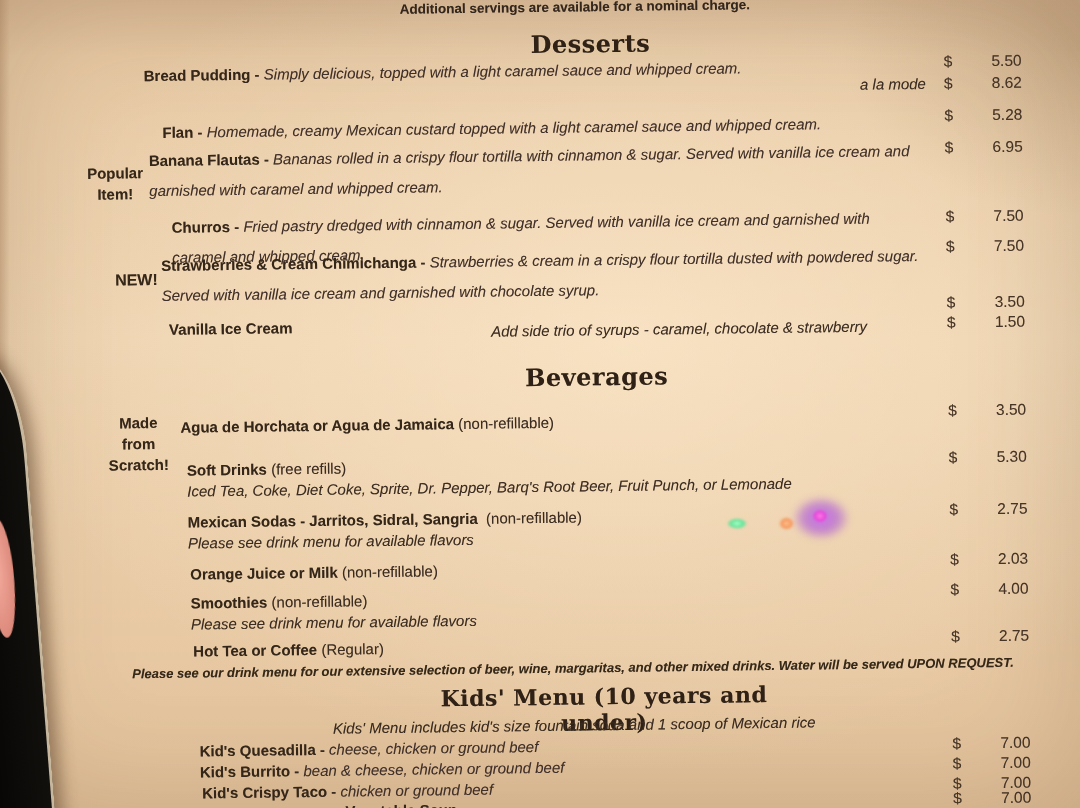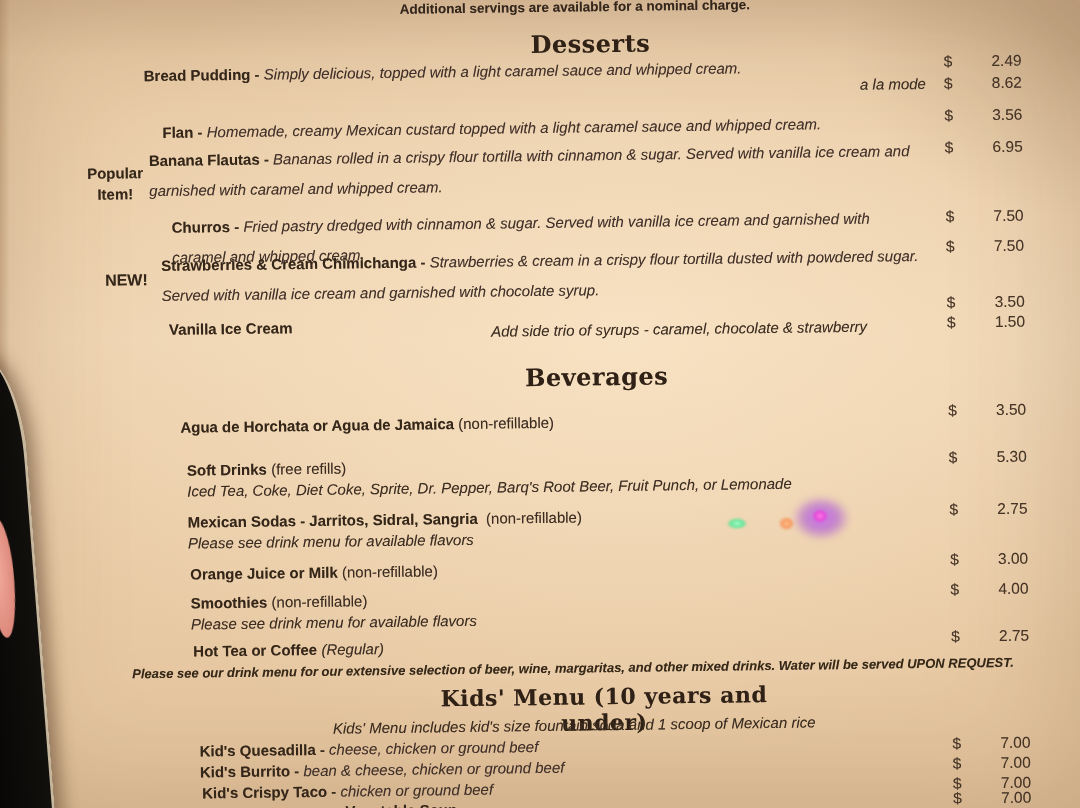--- a/index.html
+++ b/index.html
@@ -55,21 +55,21 @@
     color:#3a2b21;
     text-shadow:0 0 0.6px rgba(64,44,28,0.35);
   }
   .row{position:absolute;font-size:15px;line-height:19px;color:#3b2c22;}
   .row.wrap2{line-height:30px;}
   .name{font-weight:bold;color:#342619;}
   .sep{font-weight:bold;white-space:pre;}
   .desc{font-style:italic;color:#40302а;}
   .desc{font-style:italic;color:#40302a;}
   .sfx{white-space:pre-wrap;}
-  .sfx.italic{font-style:italic;}
+  .sfx.italic{}
   .sub{font-style:italic;margin-top:2px;}
   .badge{position:absolute;font-weight:bold;text-align:center;line-height:21px;color:#352719;}
   .title{
     position:absolute;text-align:center;
     font-family:"DejaVu Serif", serif;font-weight:700;
     color:#2f2116;letter-spacing:0.5px;
   }
   .note-top{position:absolute;font-weight:bold;font-size:13.5px;text-align:center;color:#33261c;}
   .footnote{position:absolute;font-weight:bold;font-style:italic;font-size:13px;text-align:center;color:#352818;}
   .center-note{position:absolute;font-style:italic;font-size:15px;text-align:center;}
@@ -89,53 +89,53 @@
   <div class="note-top" style="left:320px;top:0;width:520px;">Additional servings are available for a nominal charge.</div>
 
   <div class="title" style="left:470px;top:30px;width:250px;font-size:24px;">Desserts</div>
 
   <div class="row" style="left:148px;top:61px;width:810px;">
     <span class="name">Bread Pudding</span><span class="sep"> - </span><span class="desc">Simply delicious, topped with a light caramel sauce and whipped cream.</span>
   </div>
   <div class="row" style="left:690px;top:79px;width:240px;text-align:right;font-style:italic;">a la mode</div>
   <div class="price" style="top:58px;">
     <span>$</span>
-      <span>2.49</span>
+      <span>5.50</span>
   </div>
   <div class="price" style="top:80px;">
     <span>$</span>
       <span>8.62</span>
   </div>
 
   <div class="row" style="left:166px;top:118px;width:800px;">
     <span class="name">Flan</span><span class="sep"> - </span><span class="desc">Homemade, creamy Mexican custard topped with a light caramel sauce and whipped cream.</span>
   </div>
   <div class="price" style="top:112px;">
     <span>$</span>
-      <span>3.56</span>
+      <span>5.28</span>
   </div>
 
   <div class="badge" style="left:78px;top:157px;width:80px;font-size:15px;">Popular Item!</div>
   <div class="row wrap2" style="left:152px;top:141px;width:800px;">
     <span class="name">Banana Flautas</span><span class="sep"> - </span><span class="desc">Bananas rolled in a crispy flour tortilla with cinnamon &amp; sugar. Served with vanilla ice cream and garnished with caramel and whipped cream.</span>
   </div>
   <div class="price" style="top:144px;">
     <span>$</span>
       <span>6.95</span>
   </div>
 
   <div class="row wrap2" style="left:174px;top:208px;width:752px;">
     <span class="name">Churros</span><span class="sep"> - </span><span class="desc">Fried pastry dredged with cinnamon &amp; sugar. Served with vanilla ice cream and garnished with caramel and whipped cream.</span>
   </div>
   <div class="price" style="top:213px;">
     <span>$</span>
       <span>7.50</span>
   </div>
 
-  <div class="badge" style="left:98px;top:264px;width:60px;font-size:16px;">NEW!</div>
+  <div class="badge" style="left:108px;top:264px;width:60px;font-size:16px;">NEW!</div>
   <div class="row wrap2" style="left:163px;top:246px;width:778px;">
     <span class="name">Strawberries &amp; Cream Chimichanga</span><span class="sep"> - </span><span class="desc">Strawberries &amp; cream in a crispy flour tortilla dusted with powdered sugar.  Served with vanilla ice cream and garnished with chocolate syrup.</span>
   </div>
   <div class="price" style="top:243px;">
     <span>$</span>
       <span>7.50</span>
   </div>
 
   <div class="row" style="left:170px;top:315px;">
     <span class="name">Vanilla Ice Cream</span>
@@ -146,20 +146,21 @@
   </div>
 
   <div class="row" style="left:492px;top:321px;font-style:italic;">Add side trio of syrups - caramel, chocolate &amp; strawberry</div>
   <div class="price" style="top:319px;">
     <span>$</span>
       <span>1.50</span>
   </div>
 
   <div class="title" style="left:472px;top:363px;width:250px;font-size:24px;">Beverages</div>
 
+  <div class="badge" style="left:101px;top:407px;width:74px;font-size:15px;">Made from Scratch!</div>
 
   <div class="row" style="left:180px;top:413px;width:760px;">
     <span class="name">Agua de Horchata or Agua de Jamaica</span><span class="sfx"> (non-refillable)</span>
   </div>
   <div class="price" style="top:407px;">
     <span>$</span>
       <span>3.50</span>
   </div>
 
   <div class="row" style="left:186px;top:456px;width:760px;">
@@ -178,21 +179,21 @@
   <div class="price" style="top:506px;">
     <span>$</span>
       <span>2.75</span>
   </div>
 
   <div class="row" style="left:188px;top:560px;width:700px;">
     <span class="name">Orange Juice or Milk</span><span class="sfx"> (non-refillable)</span>
   </div>
   <div class="price" style="top:556px;">
     <span>$</span>
-      <span>3.00</span>
+      <span>2.03</span>
   </div>
 
   <div class="row" style="left:188px;top:589px;width:700px;">
     <div><span class="name">Smoothies</span><span class="sfx"> (non-refillable)</span></div>
     <div class="sub">Please see drink menu for available flavors</div>
   </div>
   <div class="price" style="top:586px;">
     <span>$</span>
       <span>4.00</span>
   </div>

